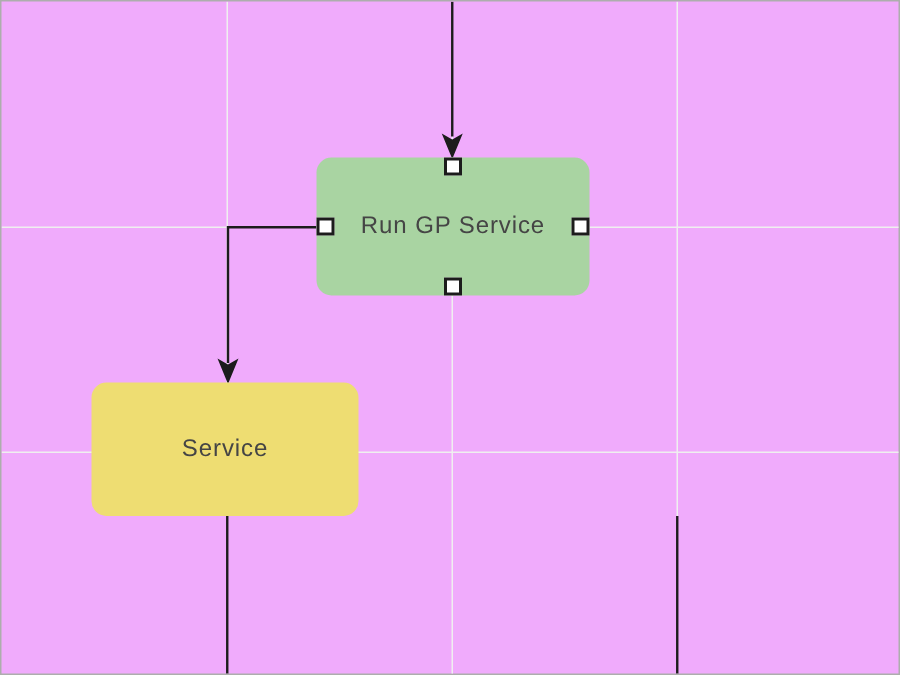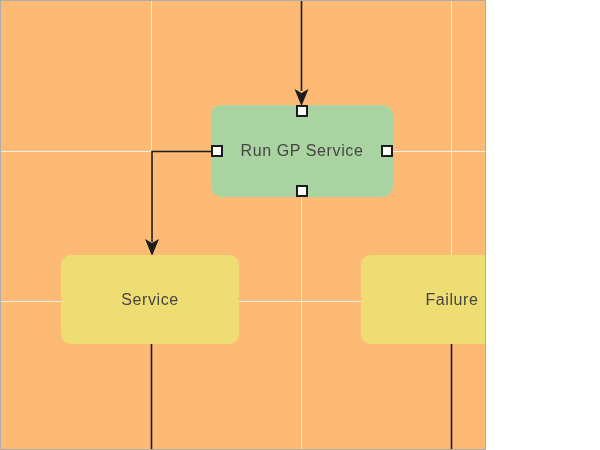--- a/index.html
+++ b/index.html
@@ -3,24 +3,24 @@
 <meta charset="utf-8">
 <style>
   html, body {
     margin: 0;
     padding: 0;
     background: #ffffff;
     font-family: "Liberation Sans", sans-serif;
   }
   .canvas {
     position: relative;
-    width: 486px;
+    width: 600px;
     height: 450px;
     box-sizing: border-box;
-    background: #fdba74;
+    background: #f0abfc;
     border: 1.5px solid #adadad;
     overflow: hidden;
   }
   .layer {
     position: absolute;
     left: 0;
     top: 0;
     width: 600px;
     height: 450px;
   }
@@ -112,17 +112,14 @@
     <div class="port port-top"></div>
     <div class="port port-right"></div>
     <div class="port port-bottom"></div>
     <div class="port port-left"></div>
   </div>
 
   <div class="node node-success">
     <span class="node-label">Service</span>
   </div>
 
-  <div class="node node-failure">
-    <span class="node-label">Failure</span>
-  </div>
 
 </div>
 
 </body></html>

